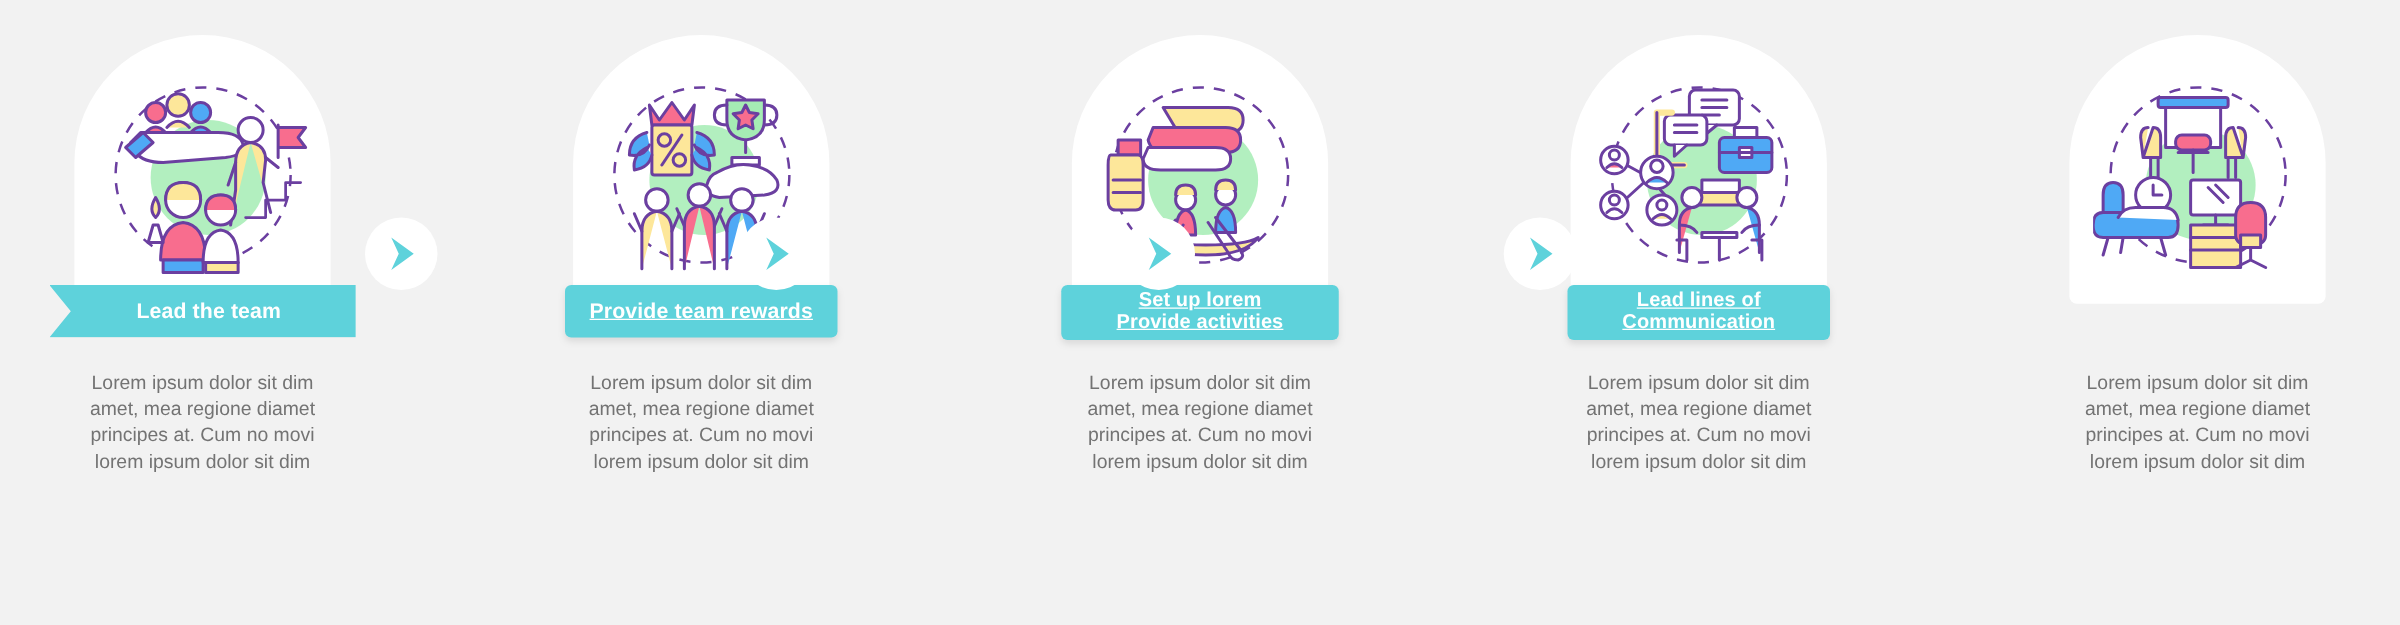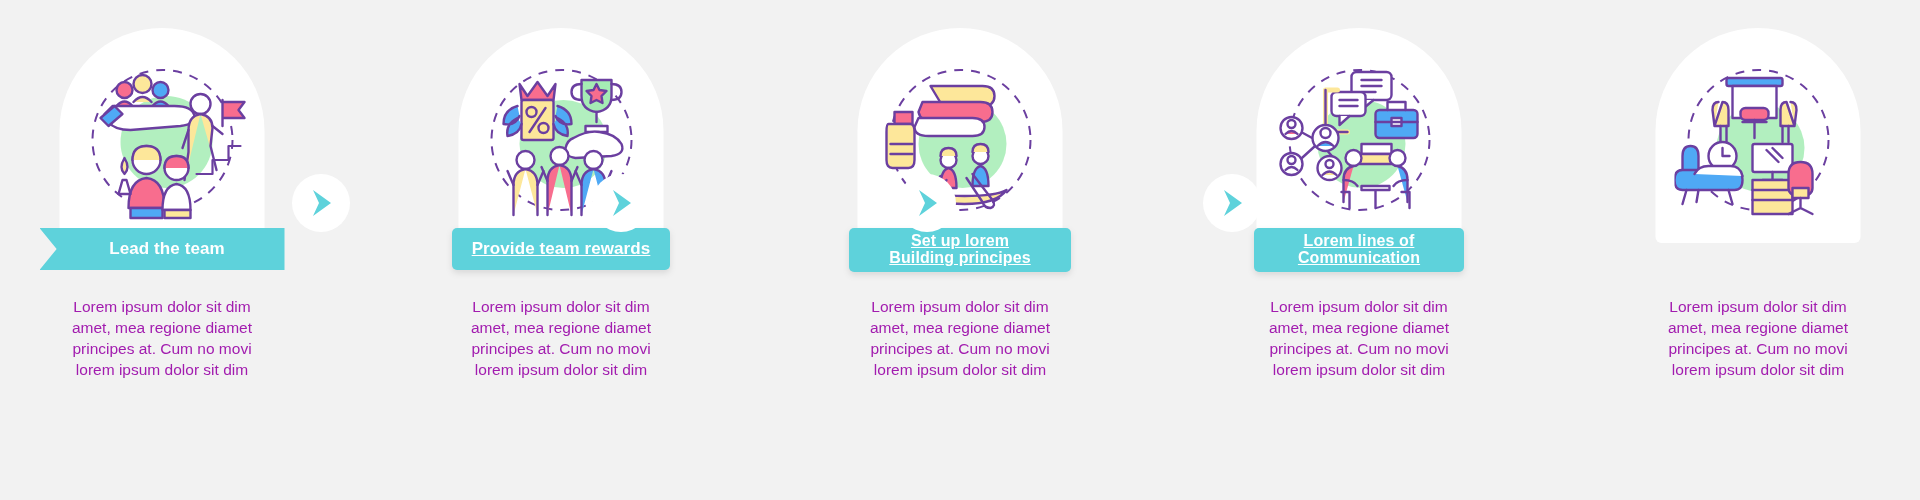--- a/index.html
+++ b/index.html
@@ -100,21 +100,21 @@
   .banner.w-mid3 { width: 222px; }
 
   
   .desc {
     position: absolute;
     top: 296px;
     left: 0;
     width: 100%;
     padding: 0 18px;
     text-align: center;
-    color: #a21caf;
+    color: #737373;
     font-size: 15.5px;
     line-height: 21px;
     z-index: 2;
   }
   .desc div { white-space: nowrap; }
 
   
   .connector {
     position: absolute;
     top: 174px;
@@ -288,21 +288,21 @@
               <path d="M46 134 q10 14 42 14 q32 0 42-14 q-10 6-42 6 q-32 0-42-6 z" fill="#fde79a"></path>
               <path d="M64 120 l-20 26 q-4 6 2 8 q6 0 8-6 l16-24 M96 118 l20 26 q4 6-2 8 q-6 0-8-6 l-16-24"></path>
             </g>
           </svg>
         </div>
       </div>
       <div class="banner-wrap">
         <div class="banner rounded two-line w-mid3">
           <span>
             <span>Set up lorem</span><br>
-            <span>Building principes</span>
+            <span>Provide activities</span>
           </span>
         </div>
       </div>
       <div class="desc">
         <div>Lorem ipsum dolor sit dim</div>
         <div>amet, mea regione diamet</div>
         <div>principes at. Cum no movi</div>
         <div>lorem ipsum dolor sit dim</div>
       </div>
     </div>
@@ -355,21 +355,21 @@
               <path d="M132 124 q-10 0-14 6"></path>
               <path d="M86 130 h28 v4 h-28 z M100 134 v18" fill="#ffffff"></path>
               <path d="M66 136 h8 v16 M126 136 h8 v16"></path>
             </g>
           </svg>
         </div>
       </div>
       <div class="banner-wrap">
         <div class="banner rounded two-line w-mid">
           <span>
-            <span>Lorem lines of</span><br>
+            <span>Lead lines of</span><br>
             <span>Communication</span>
           </span>
         </div>
       </div>
       <div class="desc">
         <div>Lorem ipsum dolor sit dim</div>
         <div>amet, mea regione diamet</div>
         <div>principes at. Cum no movi</div>
         <div>lorem ipsum dolor sit dim</div>
       </div>

